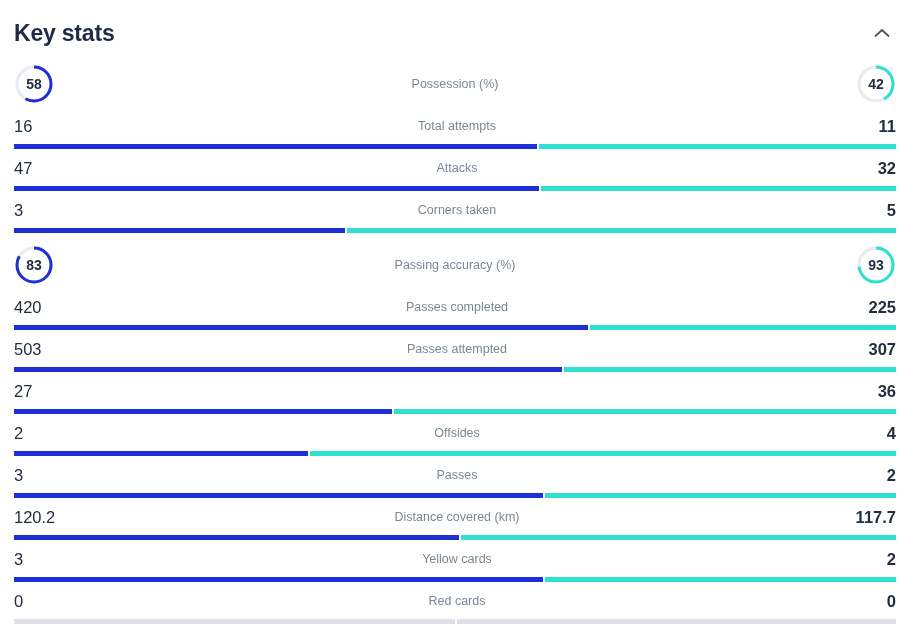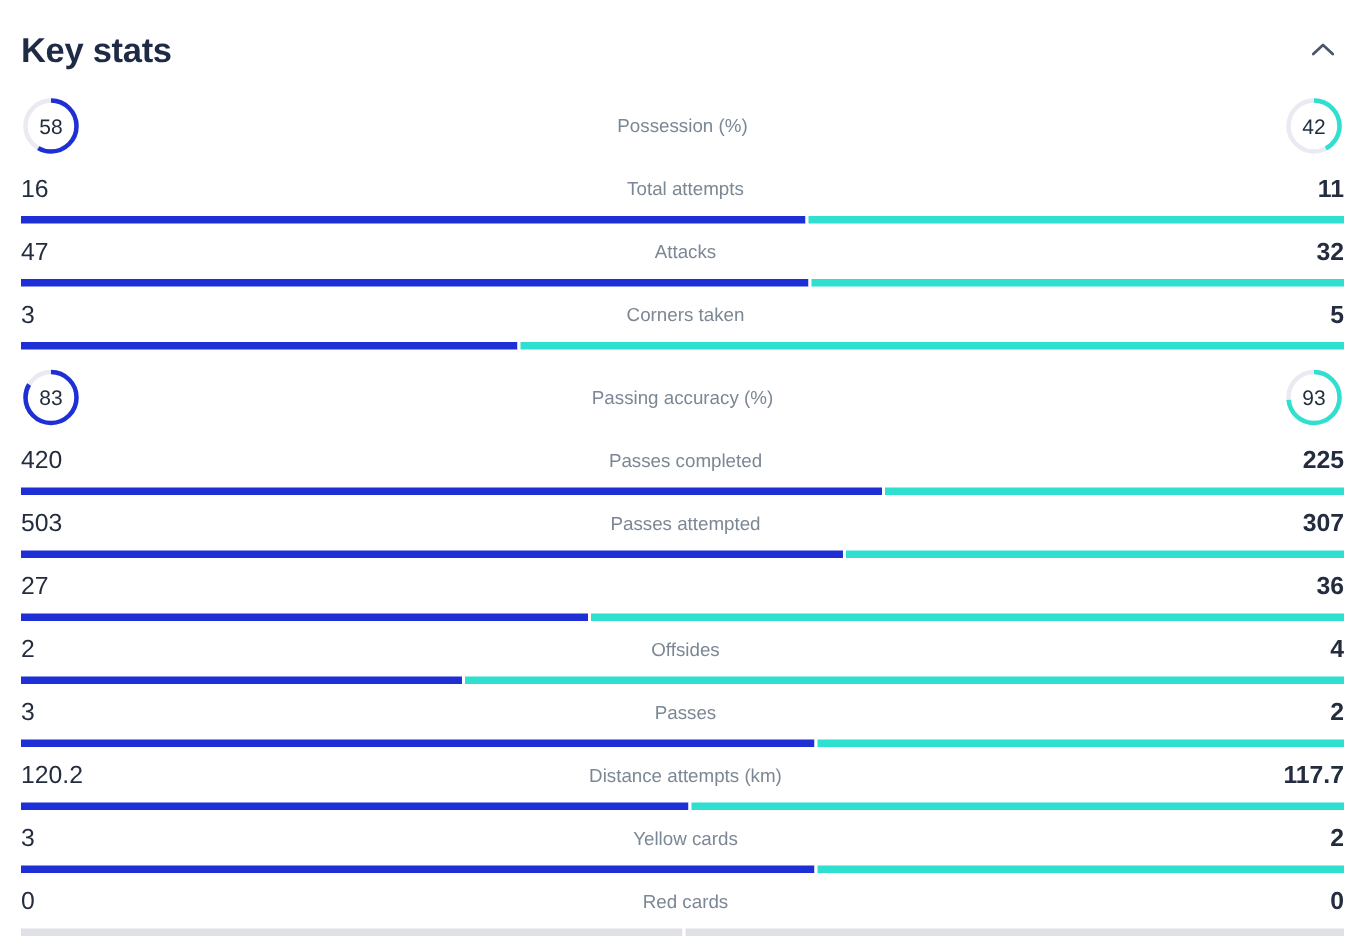--- a/index.html
+++ b/index.html
@@ -52,20 +52,21 @@
     display: flex;
     align-items: center;
     justify-content: space-between;
     position: relative;
   }
   .gauge {
     position: relative;
     width: 40px;
     height: 40px;
     flex: 0 0 40px;
+    font-weight: bold;
   }
   .gauge svg { display: block; }
   .gauge-value {
     position: absolute;
     inset: 0;
     display: flex;
     align-items: center;
     justify-content: center;
     font-size: 14px;
     color: #232d3f;
@@ -274,21 +275,21 @@
         </div>
         <div class="bar-track">
           <div class="bar-left" style="width:60%"></div>
           <div class="bar-gap"></div>
           <div class="bar-right" style="flex:1"></div>
         </div>
       </div>
       <div class="stat-row">
         <div class="stat-line">
           <div class="stat-val">120.2</div>
-          <div class="stat-label">Distance attempts (km)</div>
+          <div class="stat-label">Distance covered (km)</div>
           <div class="stat-val right">117.7</div>
         </div>
         <div class="bar-track">
           <div class="bar-left" style="width:50.5%"></div>
           <div class="bar-gap"></div>
           <div class="bar-right" style="flex:1"></div>
         </div>
       </div>
       <div class="stat-row">
         <div class="stat-line">

